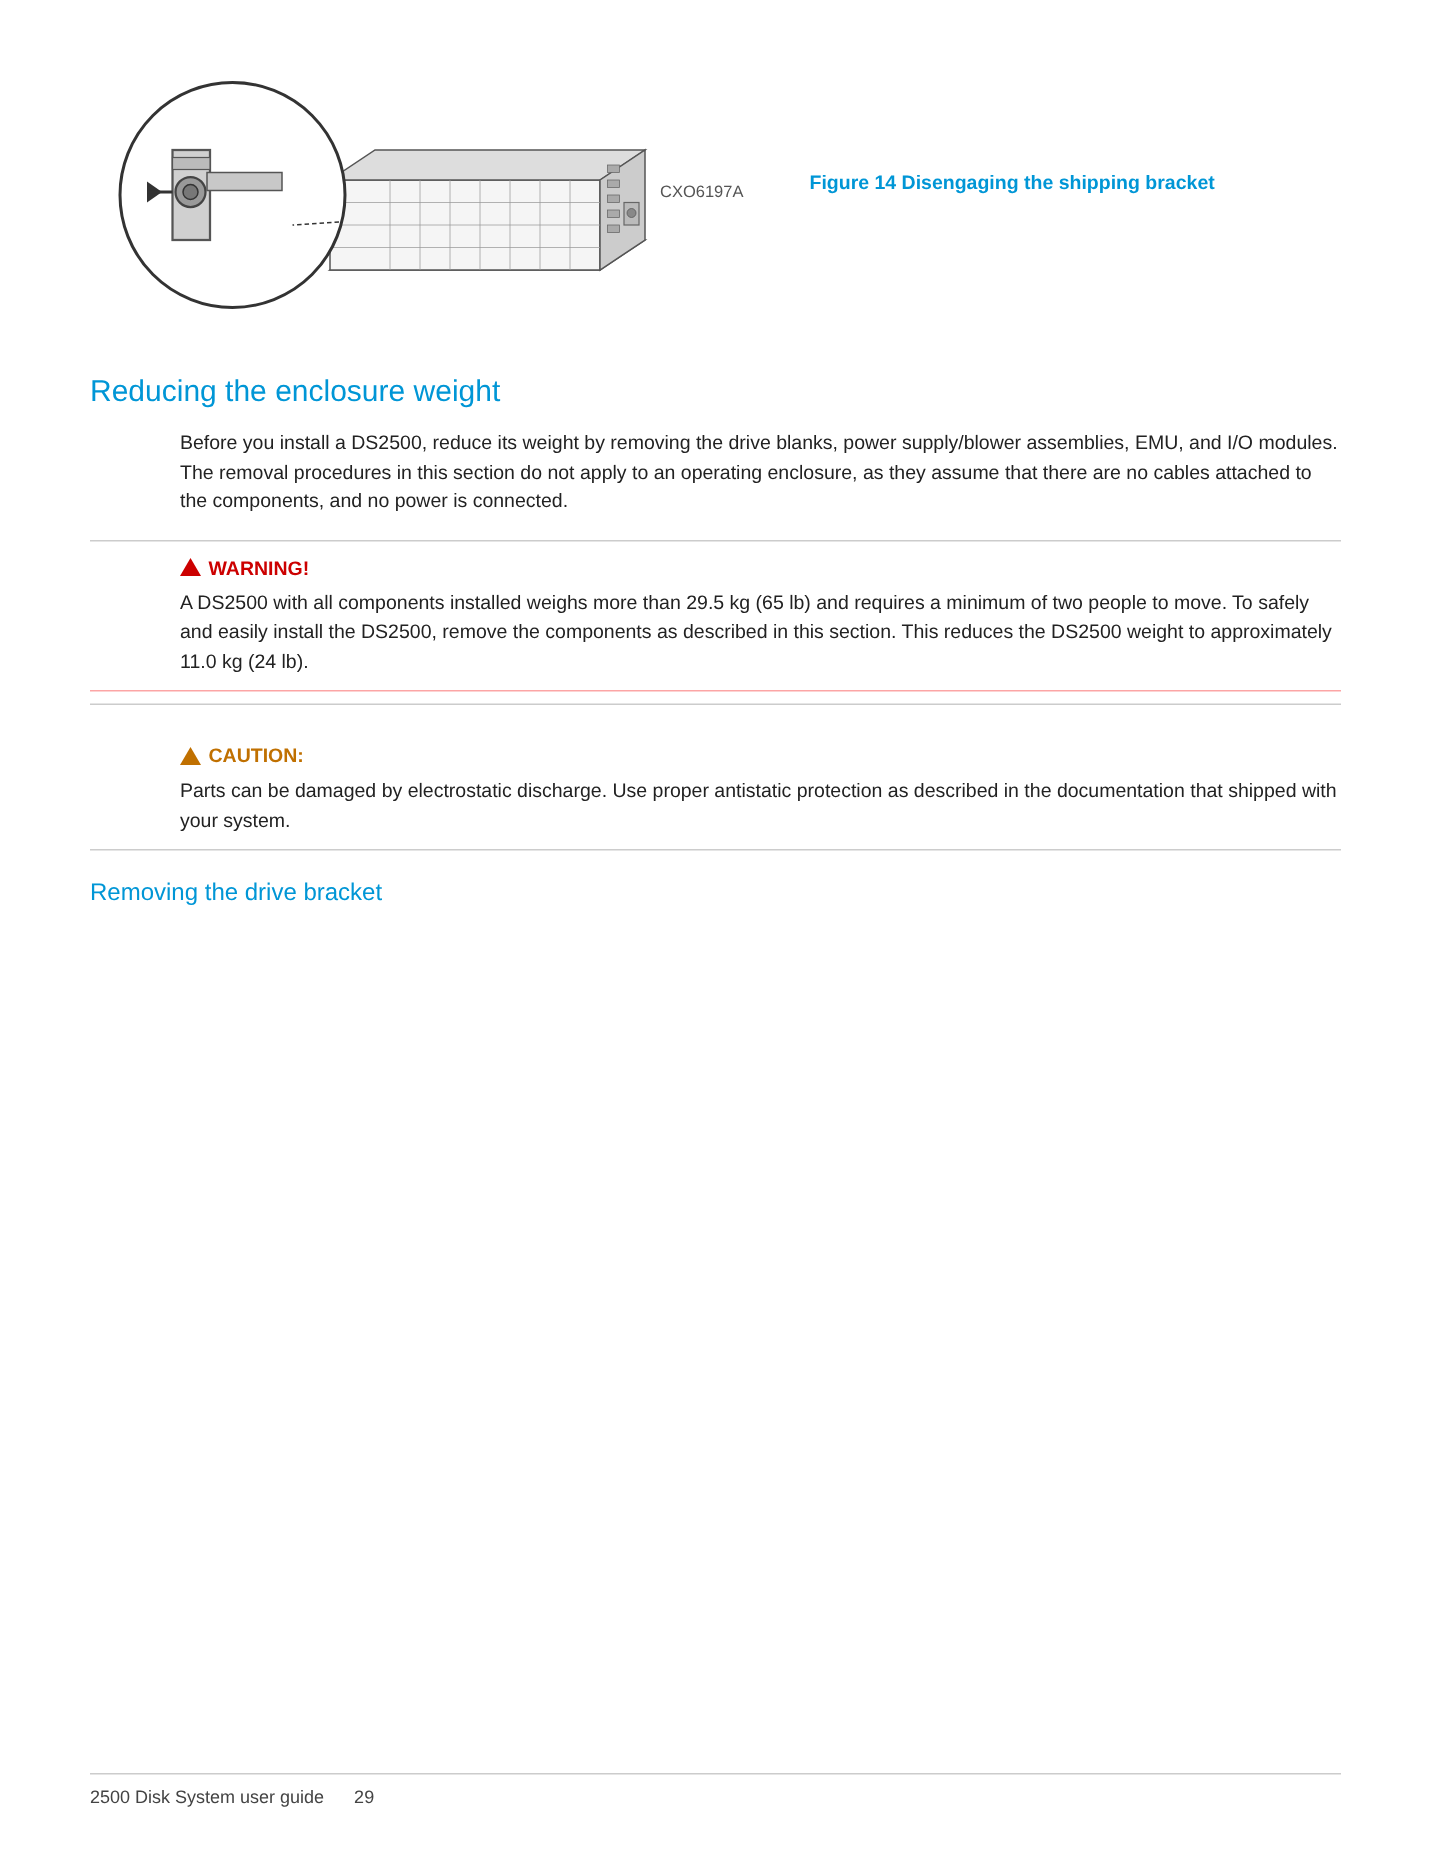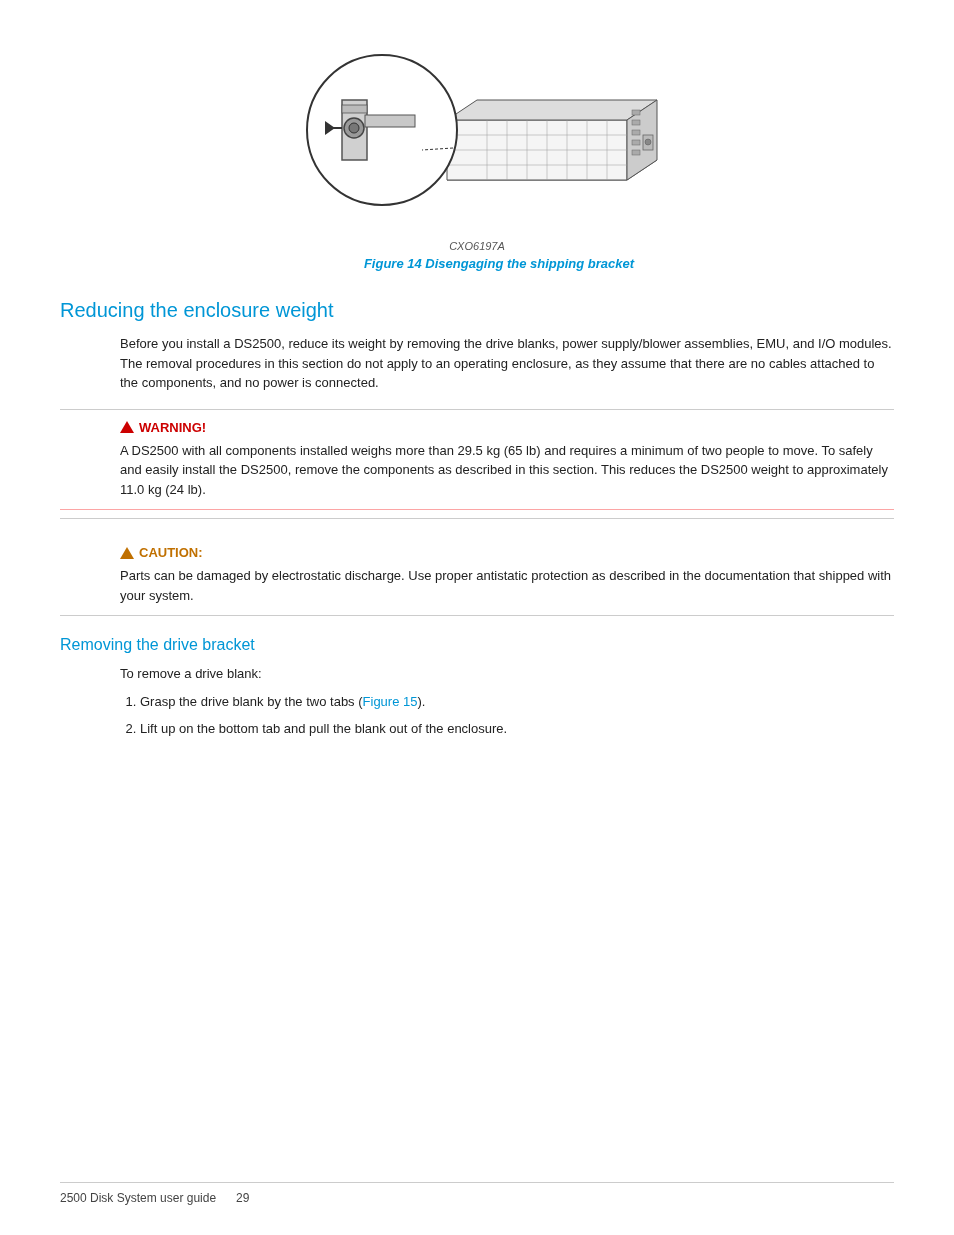--- a/index.html
+++ b/index.html
@@ -10,24 +10,23 @@
       color: #222;
       width: 954px;
       min-height: 1235px;
       position: relative;
     }
     .page {
       padding: 20px 60px 60px 60px;
     }
     .figure-container {
       display: flex;
-      flex-direction: column;
+      flex-direction: row;
       align-items: center;
       margin-bottom: 10px;
-      font-style: italic;
     }
     .figure-caption-code {
       font-size: 11px;
       color: #555;
       text-align: center;
       margin-bottom: 4px;
     }
     .figure-caption {
       font-size: 13px;
       font-weight: bold;
@@ -224,29 +223,18 @@
 
   <div class="caution-box">
     <div class="caution-label">
       <span class="triangle"></span>
       <span>CAUTION:</span>
     </div>
     <div class="caution-text">Parts can be damaged by electrostatic discharge.  Use proper antistatic protection as described in the documentation that shipped with your system.</div>
   </div>
 
   <h3 class="subsection-title">Removing the drive bracket</h3>
-  <div class="section-body">
-    <div>To remove a drive blank:</div>
-    <ol class="ordered-list" style="margin-left:20px; margin-top:8px;">
-      <li>
-        <span>Grasp the drive blank by the two tabs (<a class="link-text" href="#">Figure 15</a>).</span>
-      </li>
-      <li>
-        <span>Lift up on the bottom tab and pull the blank out of the enclosure.</span>
-      </li>
-    </ol>
-  </div>
 
   <div class="footer">
     <span class="footer-title">2500 Disk System user guide</span>
     <span>29</span>
   </div>
 </div>
 
 </body></html>

